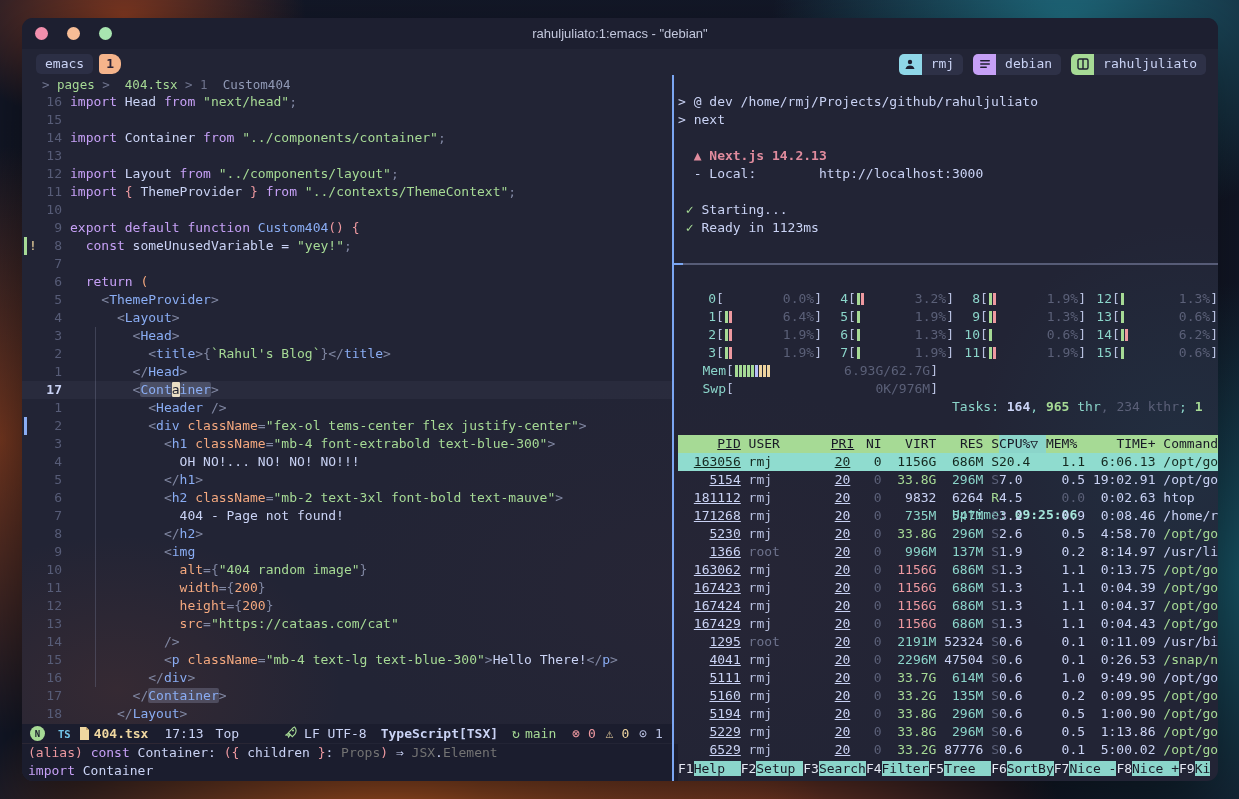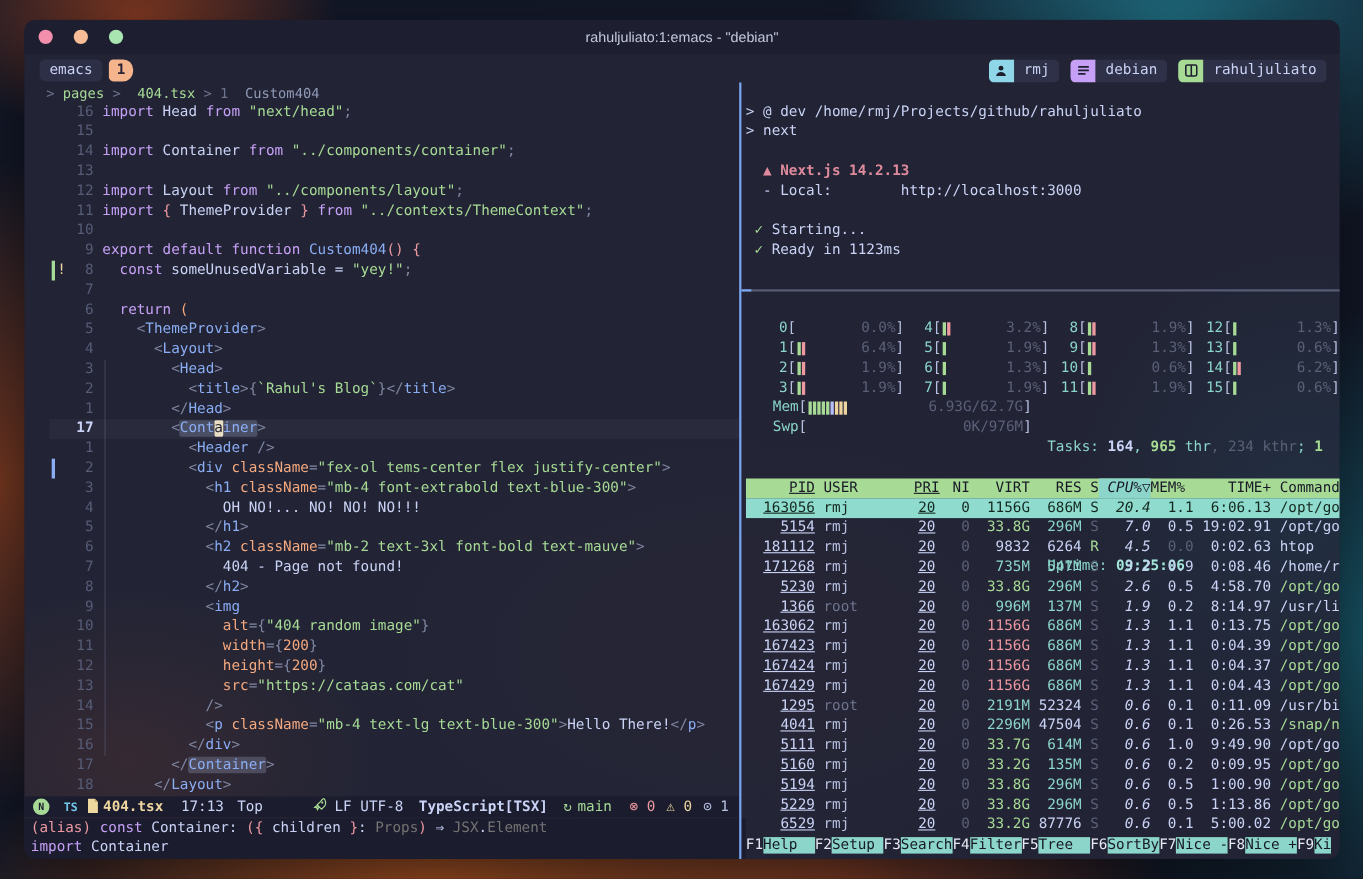--- a/index.html
+++ b/index.html
@@ -39,21 +39,21 @@
   .badge{display:flex;height:21px;border-radius:5px;overflow:hidden;}
   .bicon{width:23px;display:flex;align-items:center;justify-content:center;}
   .blabel{background:#30334adf;color:#cad3f5;display:flex;align-items:center;padding:0 9px;}
   
   .breadcrumb{position:absolute;left:0;top:58px;width:650px;height:17px;color:#6e738d;
     white-space:pre;padding-left:20px;font-size:12.5px;}
   .bc-g{color:#a6da95;}
   .bc-dim{color:#9099b5;}
   .code{position:absolute;left:0;top:75px;width:650px;height:631px;overflow:hidden;}
   .guide{position:absolute;left:73px;top:234px;width:1px;height:360px;background:rgba(110,115,141,.38);}
-  .cline{height:18px;display:flex;white-space:pre;position:relative;margin-left:23px;}
+  .cline{height:18px;display:flex;white-space:pre;position:relative;}
   .cl-cur{background:rgba(202,211,245,.045);}
   .gm{width:14px;position:relative;flex:none;}
   .gm-bar{position:absolute;left:2px;top:0;bottom:0;width:3px;}
   .gm-warn .gm-bar{background:#a6da95;}
   .gm-info .gm-bar{background:#8aadf4;}
   .gm-ex{position:absolute;left:7px;color:#eed49f;}
   .lnum{width:26px;flex:none;text-align:right;margin-right:8px;color:#575c77;}
   .lnum-cur{color:#cad3f5;font-weight:bold;}
   .sg{white-space:pre;}
   .k{color:#c6a0f6}.s{color:#a6da95}.t{color:#8aadf4}.a{color:#f5a97f}.n{color:#f5a97f}
@@ -104,21 +104,21 @@
   .ptable{position:absolute;left:0;right:0;top:165px;}
   .prow{height:18px;display:flex;white-space:pre;padding-left:8px;color:#cad3f5;}
   .prow span{flex:none;overflow:hidden;}
   .c-pid{width:7ch;text-align:right;text-decoration:underline;}
   .c-user{width:10ch;text-align:left;padding-left:1ch;}
   .c-pri{width:4ch;text-align:center;text-decoration:underline;}
   .c-ni{width:3ch;text-align:right;}
   .c-virt{width:7ch;text-align:right;}
   .c-res{width:6ch;text-align:right;}
   .c-s{width:2ch;text-align:right;}
-  .c-cpu{width:6ch;text-align:right;font-style:italic;}
+  .c-cpu{width:6ch;}
   .c-mem{width:5ch;text-align:right;}
   .c-time{width:9ch;text-align:right;}
   .c-cmd{flex:1 1 auto !important;text-align:left;padding-left:1ch;}
   .phead{background:#a6da95;}
   .phead span{color:#181926;}
   .phead .c-user,.phead .c-cmd{text-align:left;}
   .phead .c-mem{text-align:left;}
   .sortcol{background:#8bd5ca;}
   .sel{background:#8fdccf;}
   .sel span{color:#14281f !important;}

